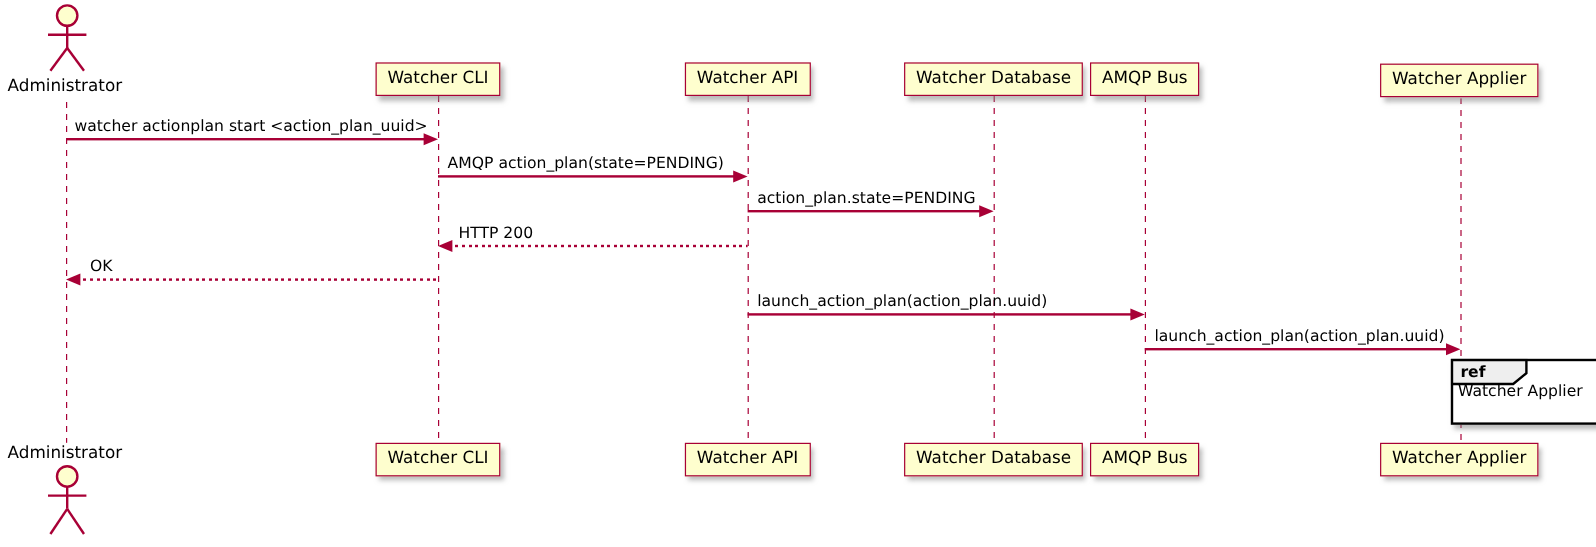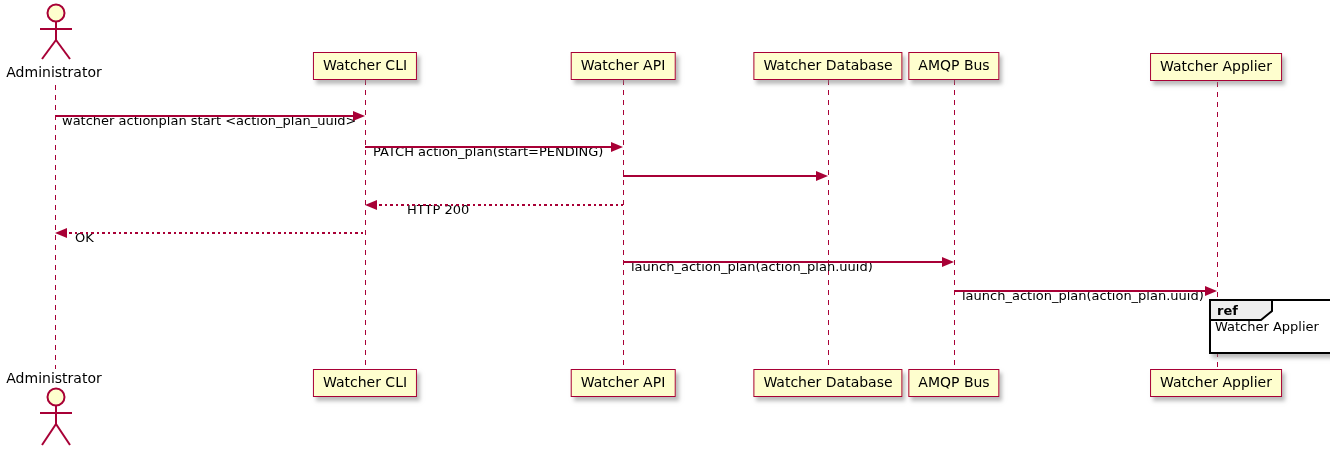--- a/index.html
+++ b/index.html
@@ -16,21 +16,21 @@
     background:repeating-linear-gradient(180deg,var(--stroke) 0 5px,transparent 5px 10px);}
 
   .pbox{position:absolute;transform:translateX(-50%);background:var(--fill);
     border:1.7px solid var(--stroke);padding:3px 9px 4px 9px;font-size:14px;line-height:19px;
     white-space:nowrap;box-shadow:var(--shadow);text-align:right;}
 
   .actor-label{position:absolute;transform:translateX(-50%);font-size:14px;line-height:15px;white-space:nowrap;}
 
   .actor-svg{position:absolute;}
 
-  .mlabel{position:absolute;font-size:13px;line-height:15px;white-space:nowrap;margin-top:15px;}
+  .mlabel{position:absolute;font-size:13px;line-height:15px;white-space:nowrap;}
 
   .line{position:absolute;height:2px;}
   .line.solid{background:var(--stroke);}
   .line.dashed{height:1.5px;
     background:repeating-linear-gradient(90deg,var(--stroke) 0 2.5px,transparent 2.5px 5.5px);}
 
   .ah{position:absolute;width:0;height:0;border-top:5px solid transparent;border-bottom:5px solid transparent;}
   .ah.r{border-left:12px solid var(--stroke);}
   .ah.l{border-right:12px solid var(--stroke);}
 
@@ -63,28 +63,29 @@
   <div class="pbox" style="left:365px;top:52px">Watcher CLI</div>
   <div class="pbox" style="left:623px;top:52px">Watcher API</div>
   <div class="pbox" style="left:828px;top:52px">Watcher Database</div>
   <div class="pbox" style="left:954px;top:52px">AMQP Bus</div>
   <div class="pbox" style="left:1216px;top:53px">Watcher Applier</div>
 
   <div class="mlabel" style="left:62px;top:98px">watcher actionplan start &lt;action_plan_uuid&gt;</div>
   <div class="line solid" style="left:55px;top:115px;width:301px"></div>
   <div class="ah r" style="left:353px;top:111px"></div>
 
-  <div class="mlabel" style="left:373px;top:129px">PATCH action_plan(start=PENDING)</div>
+  <div class="mlabel" style="left:373px;top:129px">AMQP action_plan(state=PENDING)</div>
   <div class="line solid" style="left:365px;top:146px;width:249px"></div>
   <div class="ah r" style="left:611px;top:142px"></div>
 
+  <div class="mlabel" style="left:631px;top:158px">action_plan.state=PENDING</div>
   <div class="line solid" style="left:623px;top:175px;width:196px"></div>
   <div class="ah r" style="left:816px;top:171px"></div>
 
-  <div class="mlabel" style="left:407px;top:187px">HTTP 200</div>
+  <div class="mlabel" style="left:382px;top:187px">HTTP 200</div>
   <div class="line dashed" style="left:374px;top:204px;width:249px"></div>
   <div class="ah l" style="left:365px;top:200px"></div>
 
   <div class="mlabel" style="left:75px;top:215px">OK</div>
   <div class="line dashed" style="left:64px;top:232px;width:301px"></div>
   <div class="ah l" style="left:55px;top:228px"></div>
 
   <div class="mlabel" style="left:631px;top:244px">launch_action_plan(action_plan.uuid)</div>
   <div class="line solid" style="left:623px;top:261px;width:322px"></div>
   <div class="ah r" style="left:942px;top:257px"></div>

